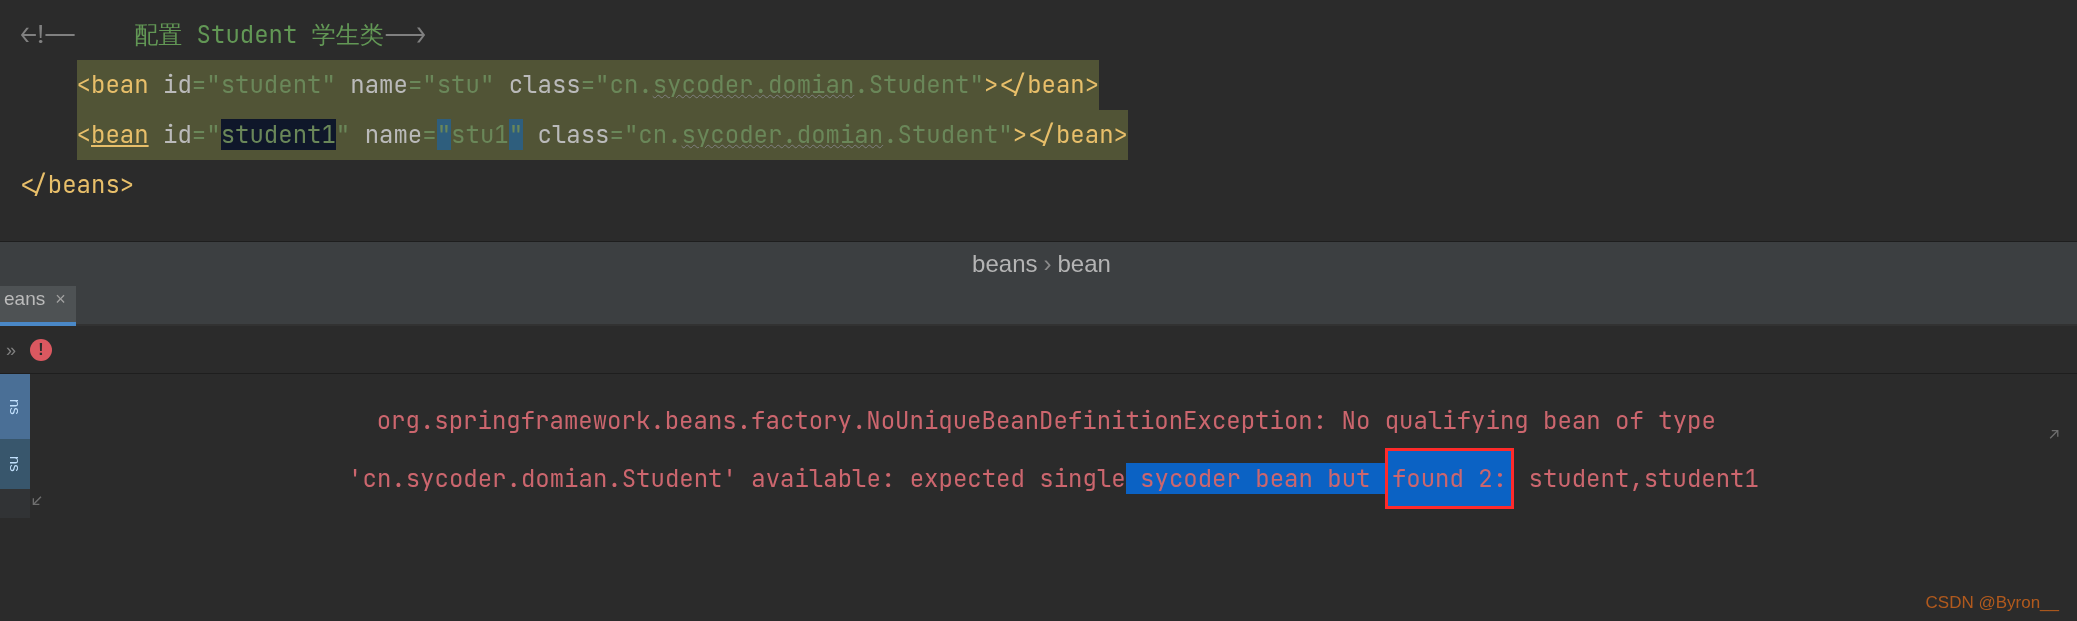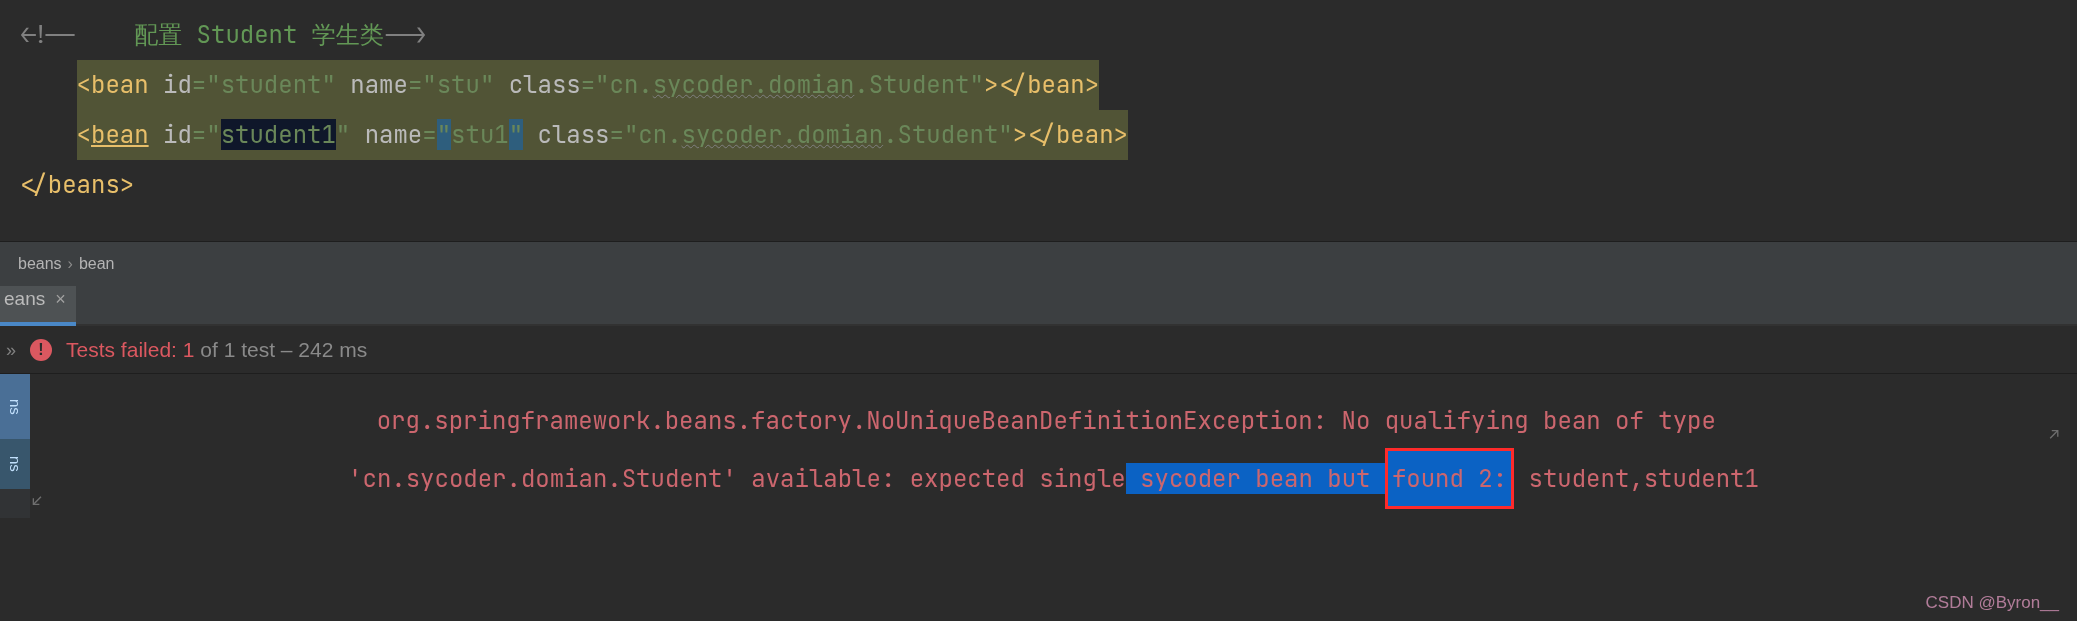--- a/index.html
+++ b/index.html
@@ -14,21 +14,21 @@
 .c-attr { color:#bababa; }
 .c-str { color:#6a8759; }
 .underline { text-decoration:underline; text-decoration-style:solid; }
 .wave { text-decoration:underline wavy #808080; text-decoration-thickness:1px; }
 
 .hlblock { background:#515436; display:inline-block; height:50px; }
 .sel { background:#0f172a; }
 .caret-q { background:#2e5e7d; }
 
 .spacer { height:32px; background:#2b2b2b; border-bottom:1px solid #1e1e1e; }
-.crumb { height:44px; line-height:44px; background:#3c3f41; color:#b4b4b4; font-family:"Segoe UI",sans-serif; font-size:16px; padding-left:18px; }
+.crumb { height:44px; line-height:44px; background:#3c3f41; color:#b4b4b4; font-family:"Segoe UI",sans-serif; font-size:24px; padding-left:6px;text-align:center; }
 .crumb .sep { color:#8a8a8a; padding:0 6px; }
 
 .tabrow { height:40px; background:#3c3f41; display:flex; align-items:flex-end; border-bottom:2px solid #323232; }
 .tab { height:40px; line-height:40px; padding:0 10px 10px 4px; color:#bbbbbb; font-family:"Segoe UI",sans-serif; font-size:19px; display:flex; align-items:center; gap:10px; }
 .tab.active { border-bottom:4px solid #4a88c7; background:#4e5254; margin-bottom:-2px; }
 .close-x { color:#a0a0a0; font-size:18px; }
 
 .resrow { height:48px; line-height:48px; background:#2b2b2b; padding-left:6px; font-family:"Segoe UI",sans-serif; font-size:21px; display:flex; align-items:center; gap:14px; border-bottom:1px solid #1e1e1e;}
 .chev { color:#808080; font-size:18px; }
 .fail-ico { width:22px; height:22px; border-radius:50%; background:#db5860; color:#2b2b2b; font-weight:bold; font-size:16px; display:flex; align-items:center; justify-content:center; line-height:1;}
@@ -38,21 +38,21 @@
 .gutter { position:relative; width:30px; background:#313335; }
 .gut-stack { position:absolute; left:0; top:0; height:65px; width:30px; background:#4a6f96; color:#c1dffb; font-family:"Segoe UI",sans-serif; font-size:15px; writing-mode:vertical-rl; text-align:center; display:flex; align-items:center; justify-content:center; overflow:hidden;}
 .gut-stack2 { top:65px; height:50px; background:#38566c;}
 .console-wrap { display:flex; }
 .console { flex:1; padding:18px 20px 10px 20px; font-size:24px; line-height:58px;text-align:center;}
 .cline { color:#cc666e; white-space:pre; position:relative;}
 .soft { color:#6e6e6e; font-size:16px; position:absolute;}
 .sel-blue { background:#0b62c4; }
 .redbox { border:3px solid #ff2a2a; padding:12px 4px;}
 
-.watermark { position:absolute; right:18px; bottom:8px; color:#f9a8d4; font-family:"Segoe UI",sans-serif; font-size:17px; opacity:.65;}
+.watermark { position:absolute; right:18px; bottom:8px; color:#f97316; font-family:"Segoe UI",sans-serif; font-size:17px; opacity:.65;}
 </style>
 </head>
 <body>
 
 <div class="editor">
   <div class="line"><span class="c-comment">&lt;!--    </span><span class="c-cjk">配置 Student 学生类</span><span class="c-comment">--&gt;</span></div>
 
   <div class="line">    <span class="hlblock"><span class="c-tag">&lt;</span><span class="c-tag">bean</span> <span class="c-attr">id</span><span class="c-str">=</span><span class="c-str">"student"</span> <span class="c-attr">name</span><span class="c-str">=</span><span class="c-str">"stu"</span> <span class="c-attr">class</span><span class="c-str">="</span><span class="c-str">cn.</span><span class="c-str wave">sycoder.domian</span><span class="c-str">.Student"</span><span class="c-tag">&gt;</span><span class="c-tag">&lt;/</span><span class="c-tag">bean</span><span class="c-tag">&gt;</span></span></div>
 
   <div class="line">    <span class="hlblock"><span class="c-tag">&lt;</span><span class="c-tag underline">bean</span> <span class="c-attr">id</span><span class="c-str">="</span><span class="c-str sel">student1</span><span class="c-str">"</span> <span class="c-attr">name</span><span class="c-str">=</span><span class="c-str caret-q">"</span><span class="c-str">stu1</span><span class="c-str caret-q">"</span> <span class="c-attr">class</span><span class="c-str">="</span><span class="c-str">cn.</span><span class="c-str wave">sycoder.domian</span><span class="c-str">.Student"</span><span class="c-tag">&gt;</span><span class="c-tag">&lt;/</span><span class="c-tag">bean</span><span class="c-tag">&gt;</span></span></div>
@@ -69,26 +69,20 @@
 <div class="tabrow">
   <div class="tab active">
     <span>eans</span>
     <span class="close-x">×</span>
   </div>
 </div>
 
 <div class="resrow">
   <span class="chev">»</span>
   <span class="fail-ico">!</span>
-  <span>
-    <span class="fail-t">Tests failed:</span>
-    <span class="fail-t">1</span>
-    <span class="fail-g">of 1 test –</span>
-    <span class="fail-g">242 ms</span>
-  </span>
 </div>
 
 <div class="console-wrap">
   <div class="gutter">
     <div class="gut-stack">ns</div>
     <div class="gut-stack gut-stack2">ns</div>
   </div>
   <div class="console">
     <div class="cline"><span>org.springframework.beans.factory.NoUniqueBeanDefinitionException: No qualifying bean of type </span><span class="soft" style="right:-2px; top:14px;">↗</span></div>
     <div class="cline"><span class="soft" style="left:-18px; top:22px;">↙</span><span>'cn.sycoder.domian.Student' available: expected single</span><span class="sel-blue"> sycoder bean but </span><span class="sel-blue redbox">found 2:</span><span> student,student1</span></div>

